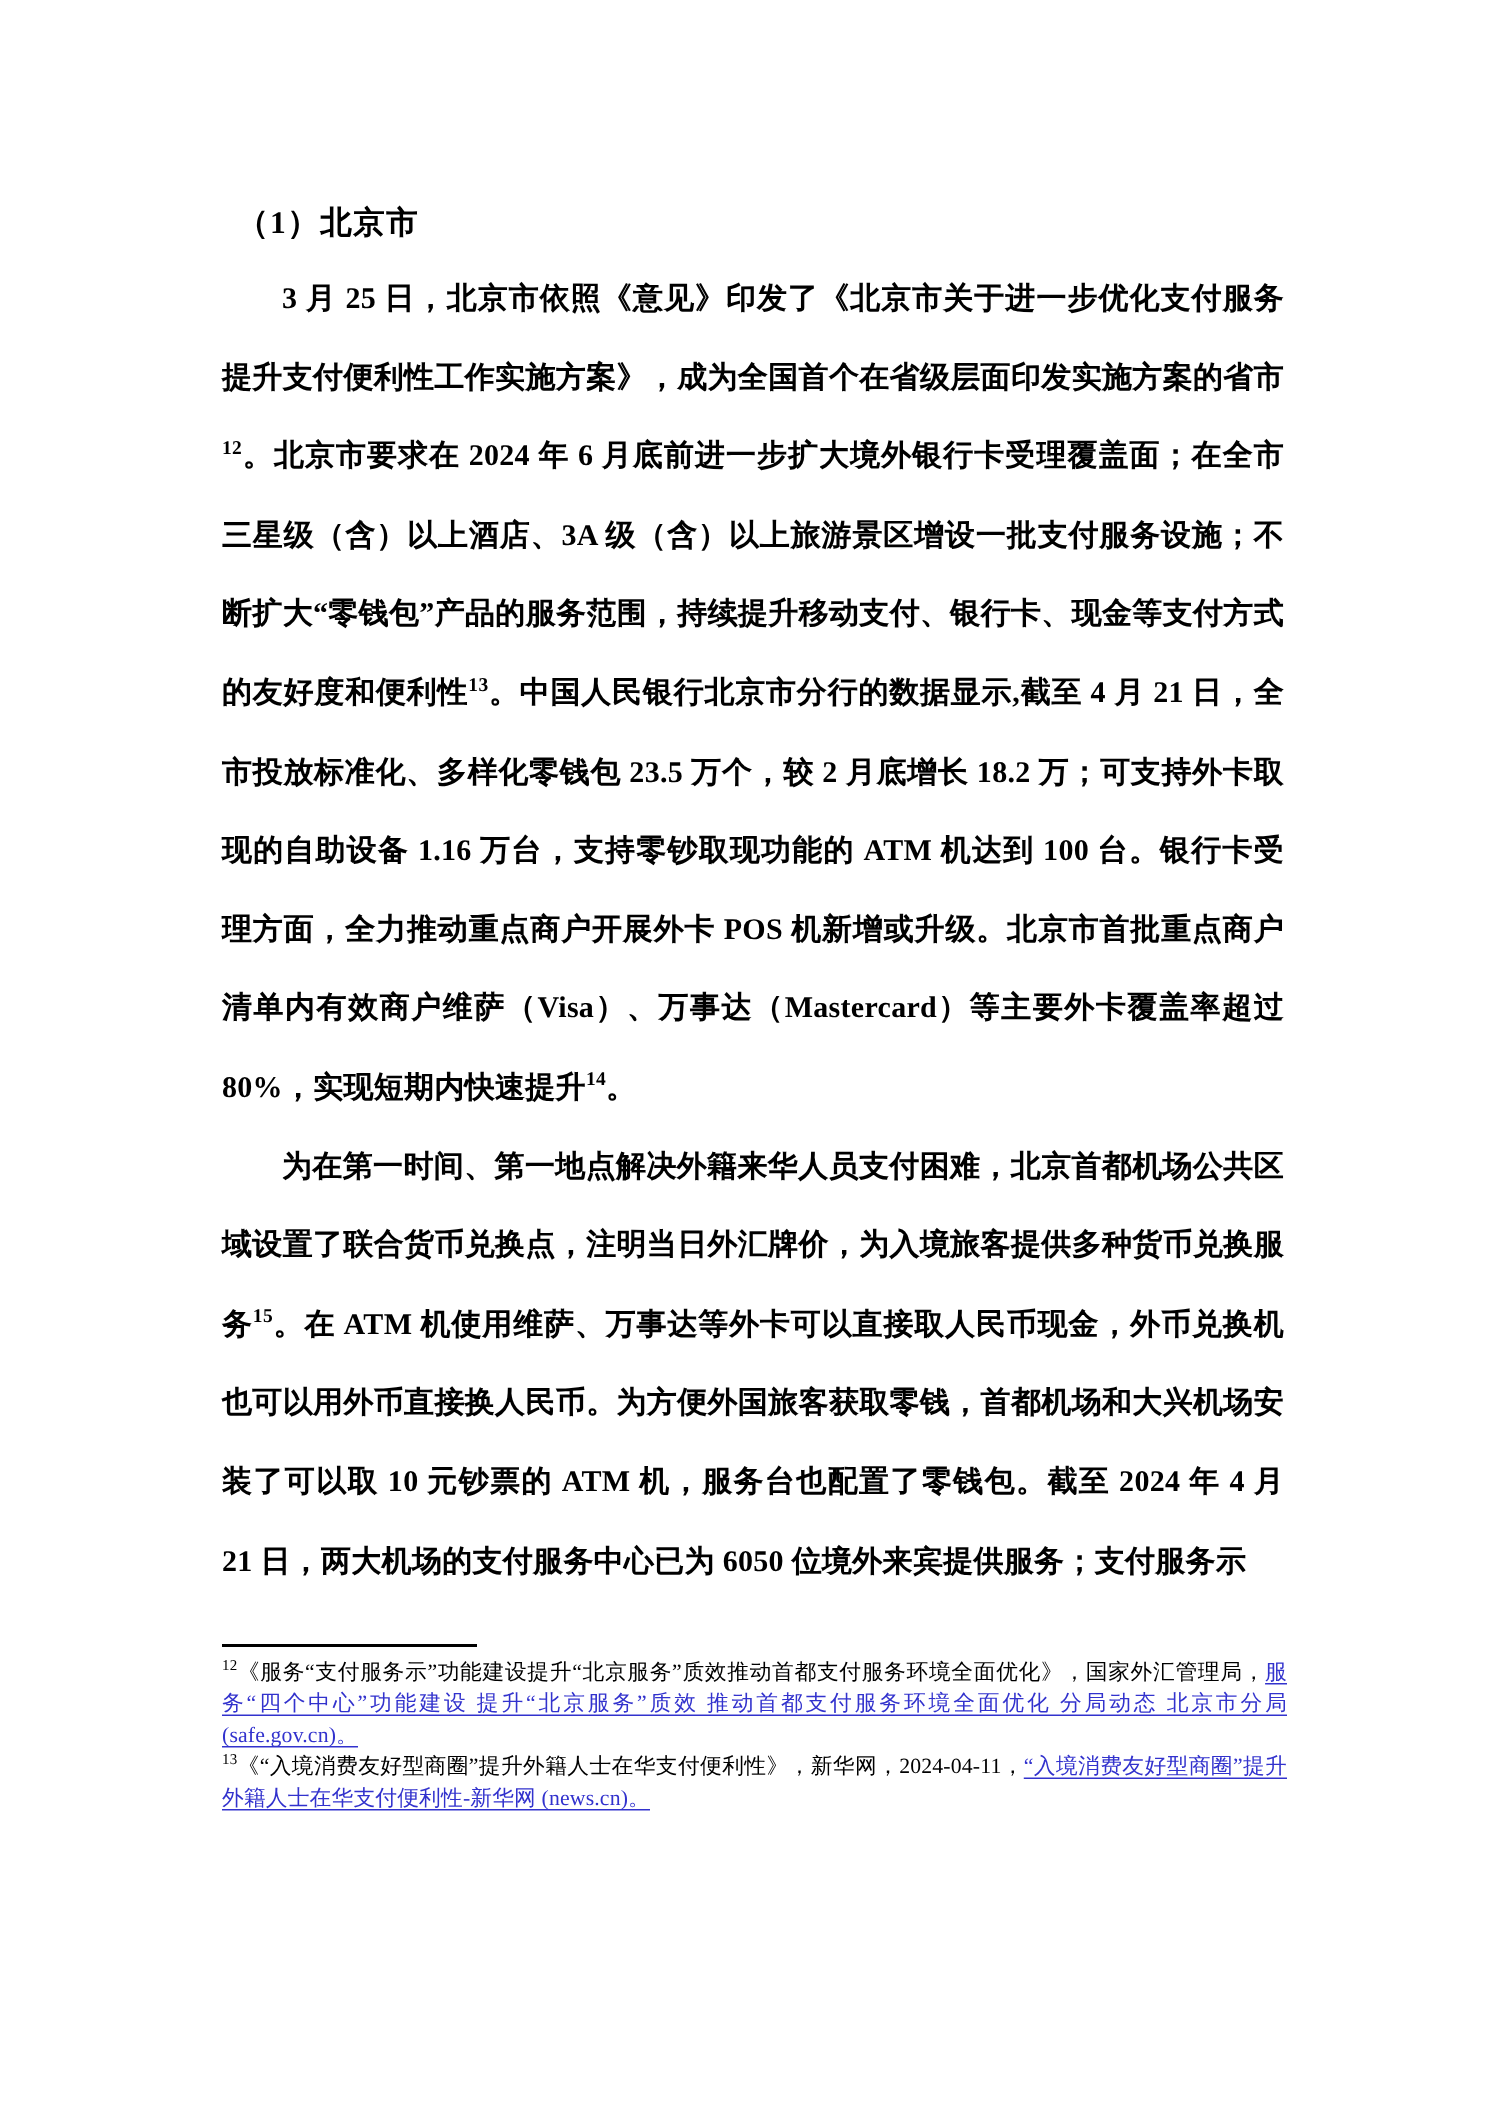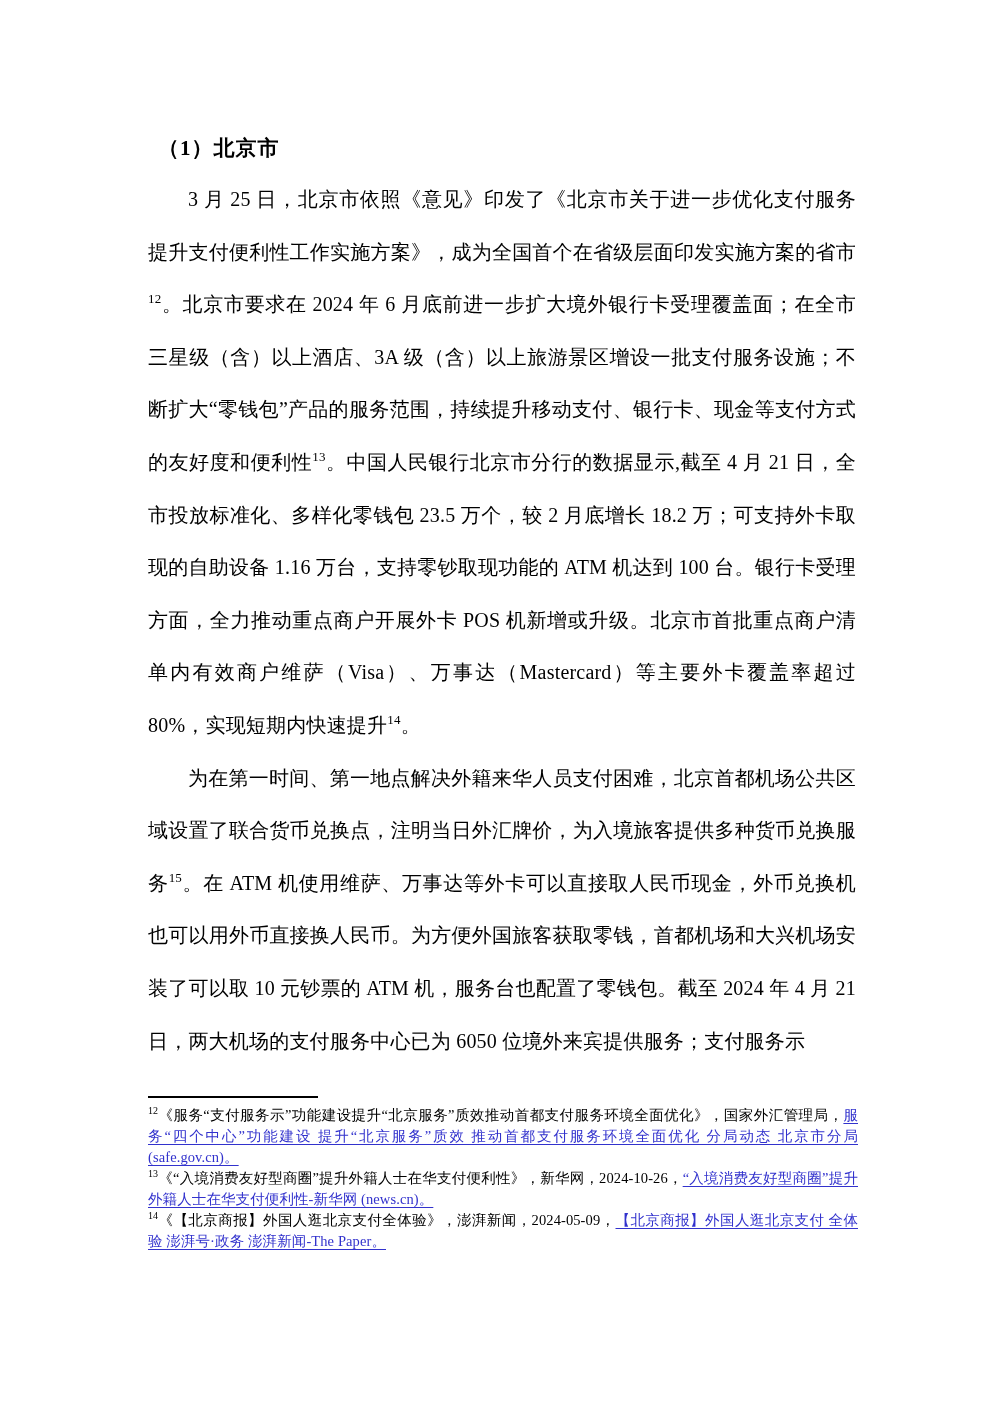--- a/index.html
+++ b/index.html
@@ -24,20 +24,21 @@
     font-weight:700;
     letter-spacing:1px;
   }
   .body-para{
     margin:0;
     font-size:20px;
     line-height:52.6px;
     text-align:justify;
     text-indent:2em;
     letter-spacing:0.2px;
+    font-weight:bold;
   }
   .body-para.first{
     margin-top:11px;
   }
   .body-para sup{
     font-size:13px;
     line-height:0;
     vertical-align:super;
   }
   .footnote-area{
@@ -88,20 +89,19 @@
     <p class="body-para first"><span>3 月 25 日，北京市依照《意见》印发了《北京市关于进一步优化支付服务提升支付便利性工作实施方案》，成为全国首个在省级层面印发实施方案的省市</span><sup>12</sup><span>。北京市要求在 2024 年 6 月底前进一步扩大境外银行卡受理覆盖面；在全市三星级（含）以上酒店、3A 级（含）以上旅游景区增设一批支付服务设施；不断扩大“零钱包”产品的服务范围，持续提升移动支付、银行卡、现金等支付方式的友好度和便利性</span><sup>13</sup><span>。中国人民银行北京市分行的数据显示,截至 4 月 21 日，全市投放标准化、多样化零钱包 23.5 万个，较 2 月底增长 18.2 万；可支持外卡取现的自助设备 1.16 万台，支持零钞取现功能的 ATM 机达到 100 台。银行卡受理方面，全力推动重点商户开展外卡 POS 机新增或升级。北京市首批重点商户清单内有效商户维萨（Visa）、万事达（Mastercard）等主要外卡覆盖率超过 80%，实现短期内快速提升</span><sup>14</sup><span>。</span></p>
 
     <p class="body-para"><span>为在第一时间、第一地点解决外籍来华人员支付困难，北京首都机场公共区域设置了联合货币兑换点，注明当日外汇牌价，为入境旅客提供多种货币兑换服务</span><sup>15</sup><span>。在 ATM 机使用维萨、万事达等外卡可以直接取人民币现金，外币兑换机也可以用外币直接换人民币。为方便外国旅客获取零钱，首都机场和大兴机场安装了可以取 10 元钞票的 ATM 机，服务台也配置了零钱包。截至 2024 年 4 月 21 日，两大机场的支付服务中心已为 6050 位境外来宾提供服务；支付服务示</span></p>
   </div>
 
   <div class="footnote-area">
     <div class="fn-separator"></div>
 
     <div class="footnote"><sup>12</sup><span>《服务“支付服务示”功能建设提升“北京服务”质效推动首都支付服务环境全面优化》，国家外汇管理局，</span><a class="fn-link">服务“四个中心”功能建设 提升“北京服务”质效 推动首都支付服务环境全面优化 分局动态 北京市分局 (safe.gov.cn)。</a></div>
 
-    <div class="footnote"><sup>13</sup><span>《“入境消费友好型商圈”提升外籍人士在华支付便利性》，新华网，2024-10-26，</span><a class="fn-link">“入境消费友好型商圈”提升外籍人士在华支付便利性-新华网 (news.cn)。</a></div>
+    <div class="footnote"><sup>13</sup><span>《“入境消费友好型商圈”提升外籍人士在华支付便利性》，新华网，2024-04-11，</span><a class="fn-link">“入境消费友好型商圈”提升外籍人士在华支付便利性-新华网 (news.cn)。</a></div>
 
-    <div class="footnote"><sup>14</sup><span>《【北京商报】外国人逛北京支付全体验》，澎湃新闻，2024-05-09，</span><a class="fn-link">【北京商报】外国人逛北京支付 全体验 澎湃号·政务 澎湃新闻-The Paper。</a></div>
 
   </div>
 
 
 </div>
 
 </body></html>

